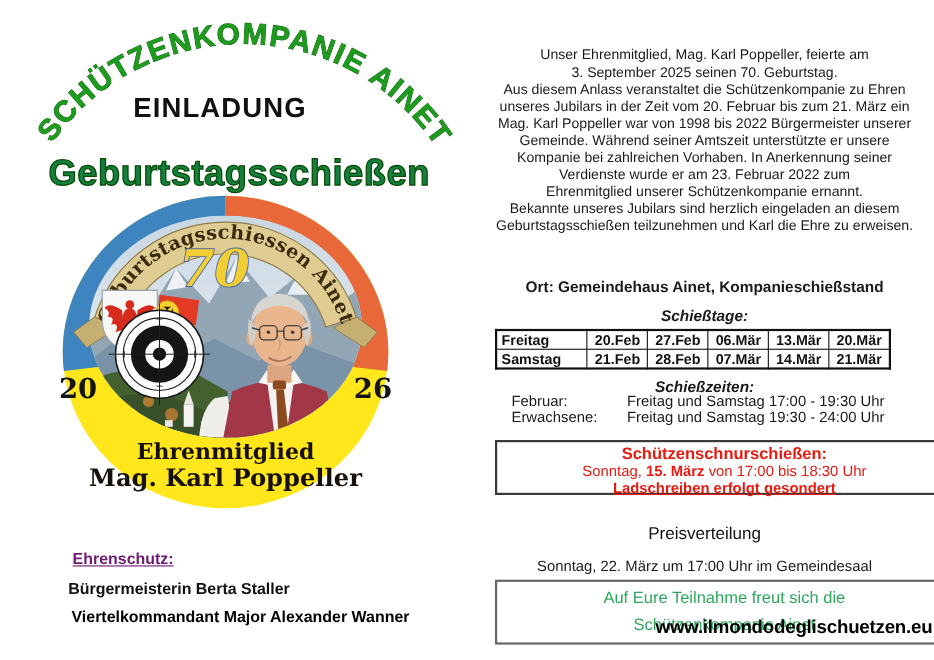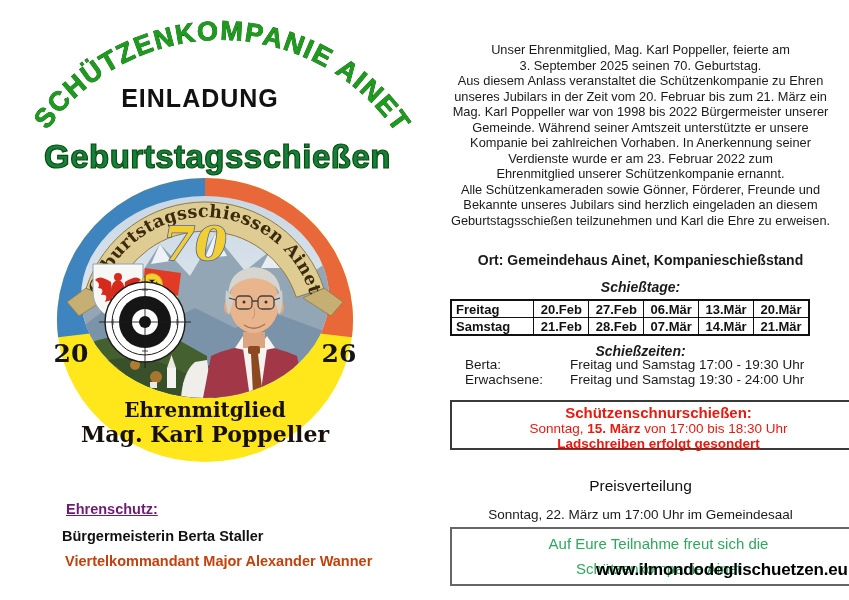--- a/index.html
+++ b/index.html
@@ -20,21 +20,21 @@
   .event-title{
     left:44px;top:138px;width:340px;
     font-size:33px;font-weight:bold;letter-spacing:.5px;
     color:#15803d;-webkit-text-stroke:1.2px #0a4d0a;
   }
   .patron-heading{
     left:66px;top:501px;font-size:14.5px;font-weight:bold;
     color:#701a75;text-decoration:underline;
   }
   .patron-line1{left:62px;top:528px;font-size:14.5px;font-weight:bold;color:#111;}
-  .patron-line2{left:65px;top:553px;font-size:14.5px;font-weight:bold;color:#c2410c;}
+  .patron-line2{left:65px;top:553px;font-size:14.5px;font-weight:bold;color:#000000;}
 
   
   .right-col{left:432px;top:0;width:417px;height:600px;}
   .right-col > div{position:absolute;width:417px;text-align:center;}
   .intro{top:42px;font-size:12.8px;line-height:15.5px;color:#1a1a1a;}
   .intro div{white-space:nowrap;}
   .ort{top:252px;font-size:14px;font-weight:bold;}
   .days-heading{top:279px;font-size:14px;font-weight:bold;font-style:italic;}
   .times-heading{top:343px;font-size:14px;font-weight:bold;font-style:italic;}
   .time-row{font-size:13.5px;text-align:left !important;}
@@ -210,21 +210,20 @@
   <div class="intro">
     <div>Unser Ehrenmitglied, Mag. Karl Poppeller, feierte am</div>
     <div>3. September 2025 seinen 70. Geburtstag.</div>
     <div>Aus diesem Anlass veranstaltet die Schützenkompanie zu Ehren</div>
     <div>unseres Jubilars in der Zeit vom 20. Februar bis zum 21. März ein</div>
     <div>Mag. Karl Poppeller war von 1998 bis 2022 Bürgermeister unserer</div>
     <div>Gemeinde. Während seiner Amtszeit unterstützte er unsere</div>
     <div>Kompanie bei zahlreichen Vorhaben. In Anerkennung seiner</div>
     <div>Verdienste wurde er am 23. Februar 2022 zum</div>
     <div>Ehrenmitglied unserer Schützenkompanie ernannt.</div>
-    <div>Alle Schützenkameraden sowie Gönner, Förderer, Freunde und</div>
     <div>Bekannte unseres Jubilars sind herzlich eingeladen an diesem</div>
     <div>Geburtstagsschießen teilzunehmen und Karl die Ehre zu erweisen.</div>
   </div>
 
   <div class="ort nowrap">Ort: Gemeindehaus Ainet, Kompanieschießstand</div>
 
   <div class="days-heading">Schießtage:</div>
 
   <table class="days">
     <tbody>
@@ -242,21 +241,21 @@
         <td class="dt">28.Feb</td>
         <td class="dt">07.Mär</td>
         <td class="dt">14.Mär</td>
         <td class="dt">21.Mär</td>
       </tr>
     </tbody>
   </table>
 
   <div class="times-heading">Schießzeiten:</div>
   <div class="time-row tr1">
-    <span class="lbl">Berta:</span>
+    <span class="lbl">Februar:</span>
     <span class="val">Freitag und Samstag 17:00 - 19:30 Uhr</span>
   </div>
   <div class="time-row tr2">
     <span class="lbl">Erwachsene:</span>
     <span class="val">Freitag und Samstag 19:30 - 24:00 Uhr</span>
   </div>
 
   <div class="redbox">
     <div class="t">Schützenschnurschießen:</div>
     <div class="l2"><span>Sonntag, </span><b>15. März</b><span> von 17:00 bis 18:30 Uhr</span></div>

